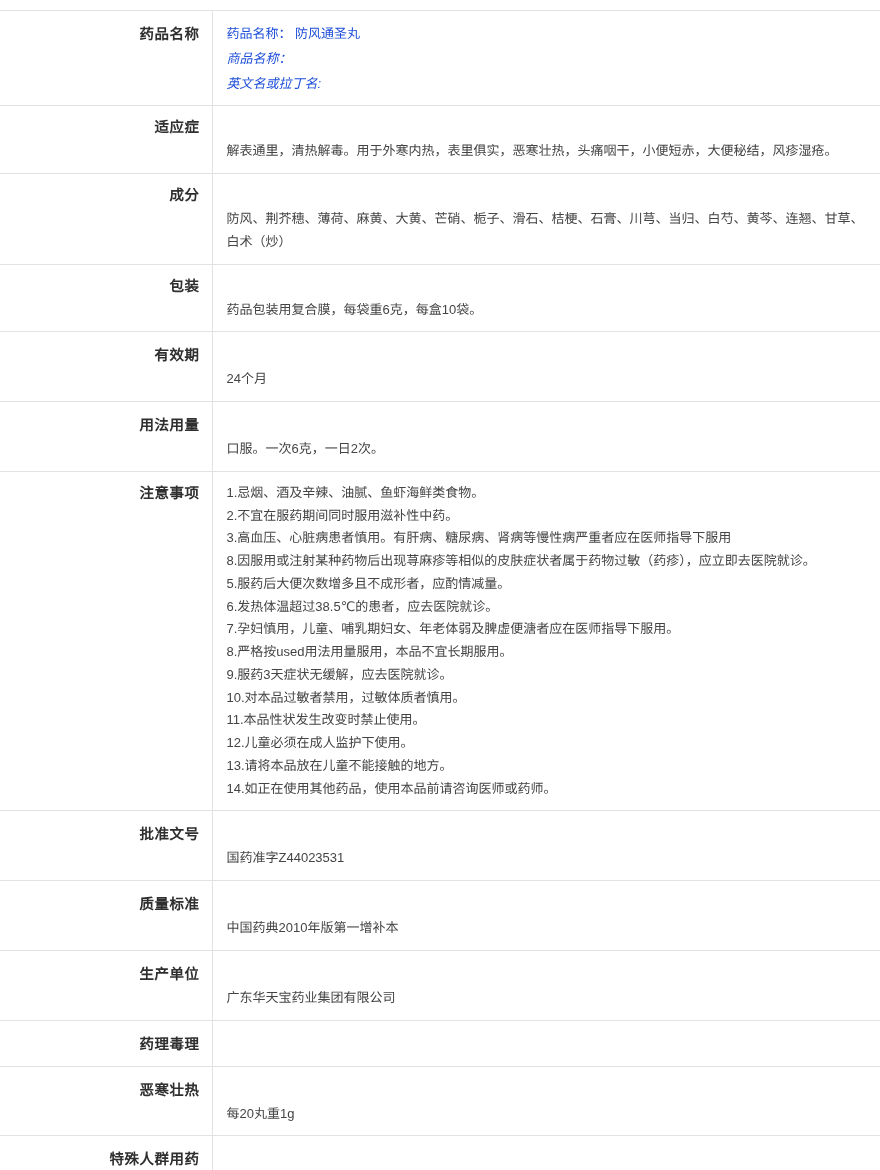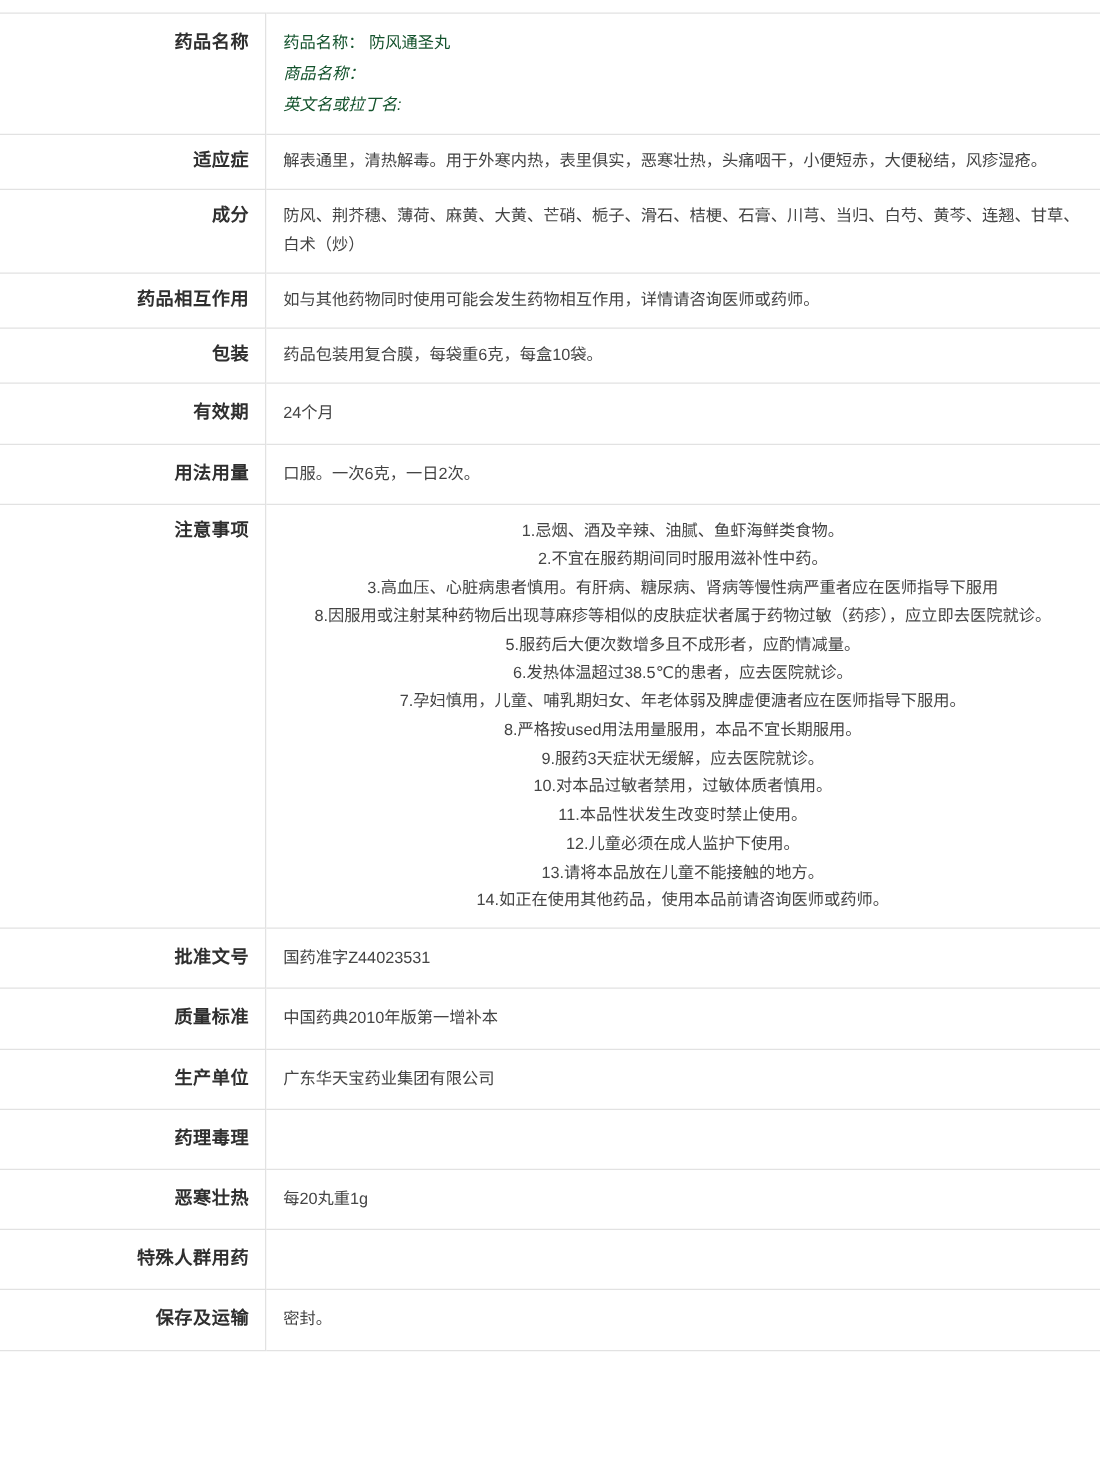--- a/index.html
+++ b/index.html
@@ -47,36 +47,35 @@
     box-sizing: border-box;
     vertical-align: top;
     padding: 10px 14px 10px 14px;
     font-size: 13px;
     color: #444444;
     line-height: 1.75;
     word-break: break-word;
   }
   td.value-cell .line {
     display: block;
+    margin-top: 24px;
   }
   td.value-cell .sub-line {
     display: block;
-    color: #14532d;
+    color: #1d4ed8;
   }
   td.value-cell .note-line {
     display: block;
-    text-align: center;
   }
   .empty-cell {
     min-height: 16px;
   }
   .pad-row th.label-cell,
   .pad-row td.value-cell {
     padding-top: 12px;
-    padding-bottom: 12px;
   }
   .name-block .sub-line + .sub-line {
     margin-top: 2px;
     font-style: italic;
   }
 </style>
 </head>
 <body>
 
 <div class="page">
@@ -99,26 +98,20 @@
         </td>
       </tr>
 
       <tr>
         <th class="label-cell">成分</th>
         <td class="value-cell">
           <span class="line">防风、荆芥穗、薄荷、麻黄、大黄、芒硝、栀子、滑石、桔梗、石膏、川芎、当归、白芍、黄芩、连翘、甘草、白术（炒）</span>
         </td>
       </tr>
 
-      <tr>
-        <th class="label-cell">药品相互作用</th>
-        <td class="value-cell">
-          <span class="line">如与其他药物同时使用可能会发生药物相互作用，详情请咨询医师或药师。</span>
-        </td>
-      </tr>
 
       <tr>
         <th class="label-cell">包装</th>
         <td class="value-cell">
           <span class="line">药品包装用复合膜，每袋重6克，每盒10袋。</span>
         </td>
       </tr>
 
 
       <tr class="pad-row">

